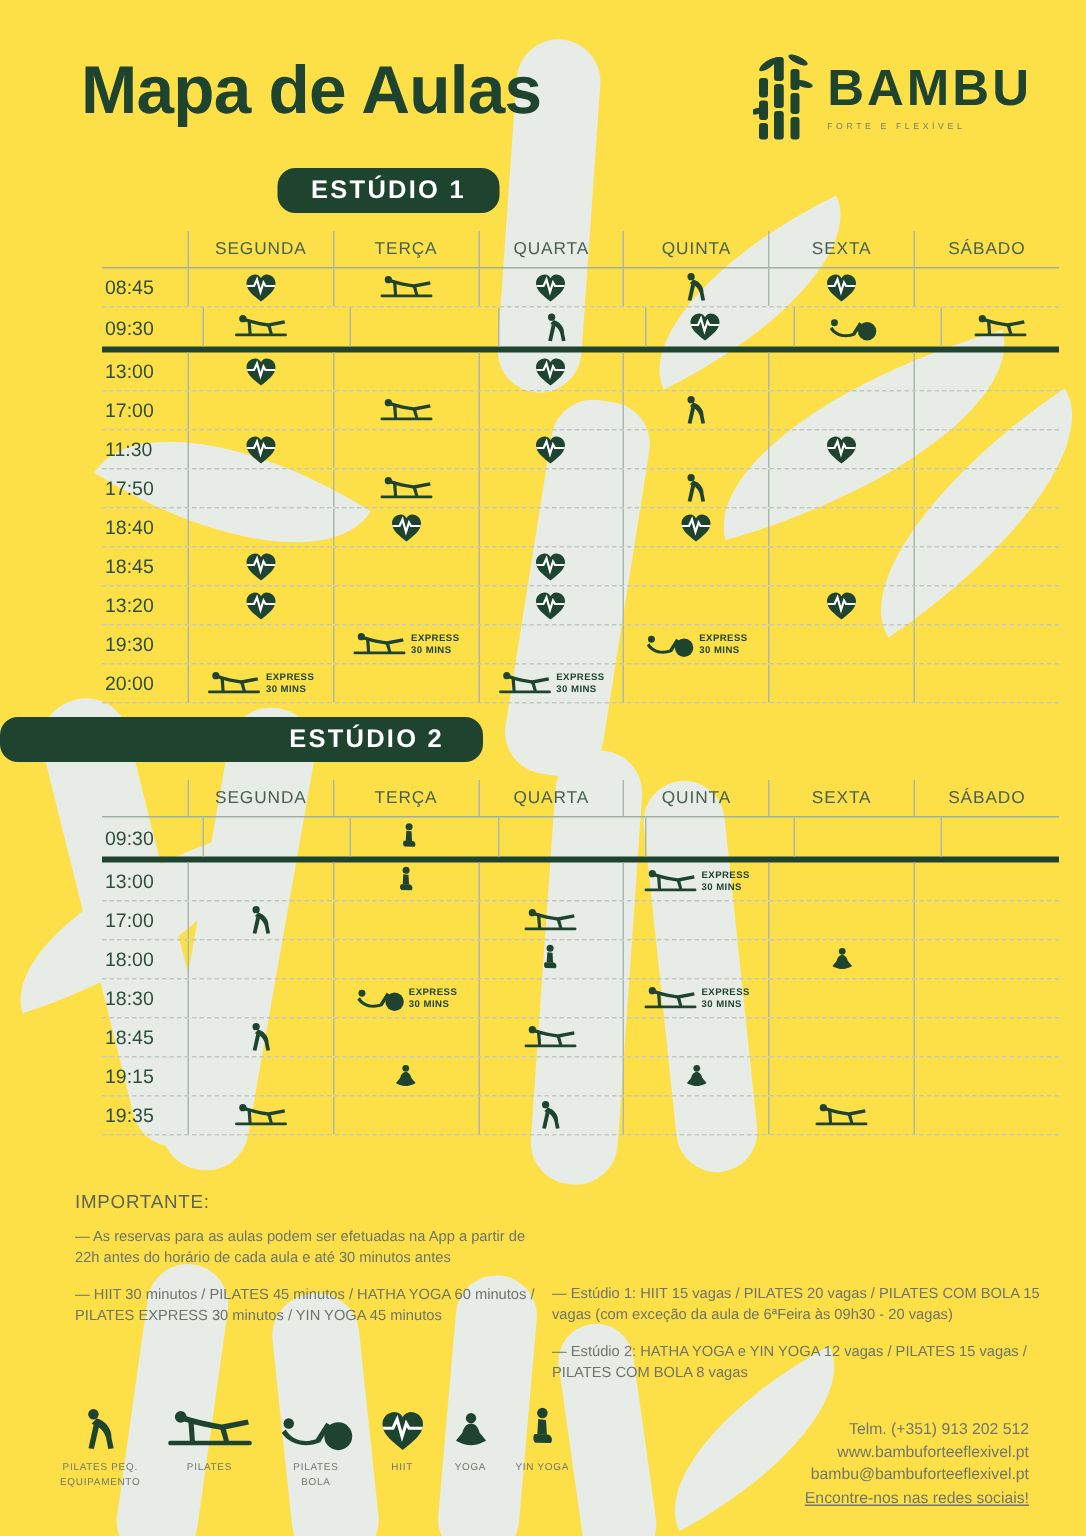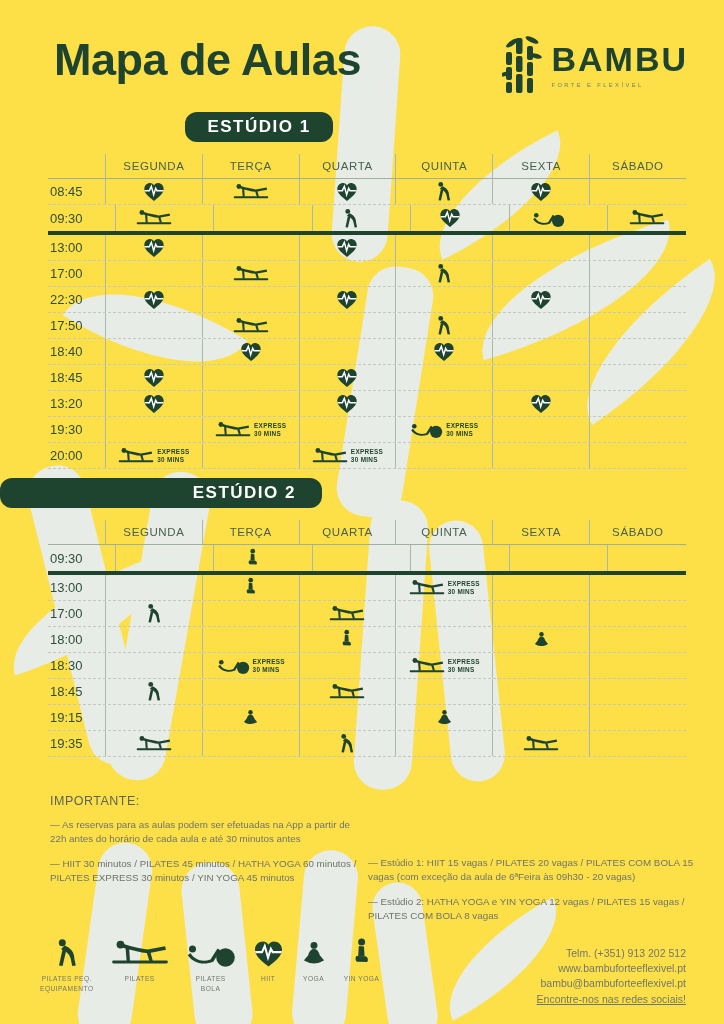--- a/index.html
+++ b/index.html
@@ -21,21 +21,21 @@
   .logo svg{width:40px;height:60px;fill:var(--green);}
   .brand-name{font-size:34px;font-weight:600;letter-spacing:2px;color:var(--green);}
   .brand-tagline{font-size:5.8px;letter-spacing:2.4px;color:#73806f;margin-top:3px;}
 
   
   .studio{position:absolute;left:0;width:724px;}
   .studio1{top:112px;} .studio2{top:478px;}
   .banner{height:30px;background:var(--green);color:#fff;display:flex;align-items:center;font-weight:bold;font-size:17px;letter-spacing:1.5px;border-radius:12px;}
   .banner.box{margin-left:185px;width:148px;justify-content:center;}
   .banner.bleed{width:322px;justify-content:flex-end;padding-right:26px;}
-  .stable{margin-left:48px;margin-top:12px;width:638px;}
+  .stable{margin-left:68px;margin-top:12px;width:638px;}
   .thead{display:flex;height:25px;border-bottom:1px solid #9fb0a2;}
   .thead .tcell{font-size:11.5px;letter-spacing:0.6px;color:#47604f;}
   .trow{display:flex;height:26px;border-bottom:1px dashed #c3c8c3;}
   .trow.nb{border-bottom:none;gap:20px;}
   .ttime{width:57px;display:flex;align-items:center;padding-left:2px;font-size:13px;color:#2e4d3b;}
   .tcell{width:96.8px;border-left:1px solid #abb9ad;display:flex;align-items:center;justify-content:center;gap:3px;}
   .tdiv{height:4px;width:100%;background:var(--green);}
 
   .ci{color:var(--green);display:block;}
   .ci-hiit{width:22px;height:20px;}
@@ -257,21 +257,21 @@
               <div class="tcell"></div>
               <div class="tcell">
                 <svg class="ci ci-pilates-peq">
                   <use href="#sym-pilates-peq" xlink:href="#sym-pilates-peq"></use>
                 </svg>
               </div>
               <div class="tcell"></div>
               <div class="tcell"></div>
             </div>
             <div class="trow">
-              <div class="ttime">22:30</div>
+              <div class="ttime">11:30</div>
               <div class="tcell">
                 <svg class="ci ci-hiit">
                   <use href="#sym-hiit" xlink:href="#sym-hiit"></use>
                 </svg>
               </div>
               <div class="tcell"></div>
               <div class="tcell">
                 <svg class="ci ci-hiit">
                   <use href="#sym-hiit" xlink:href="#sym-hiit"></use>
                 </svg>

